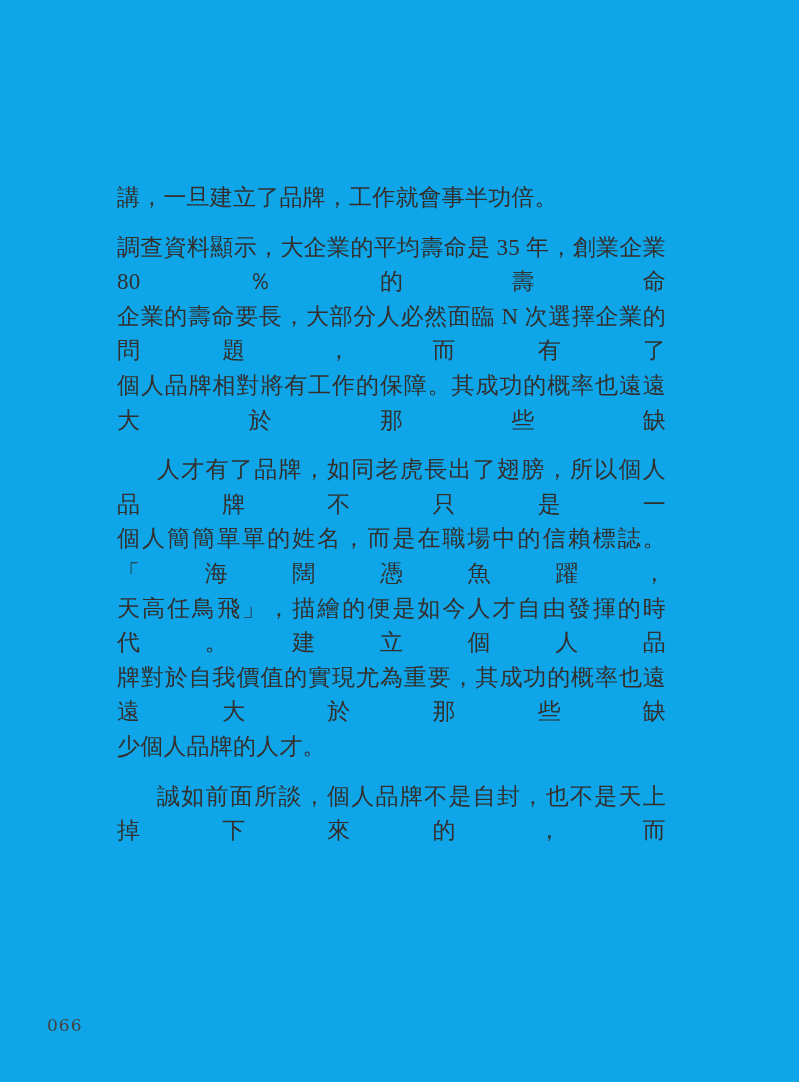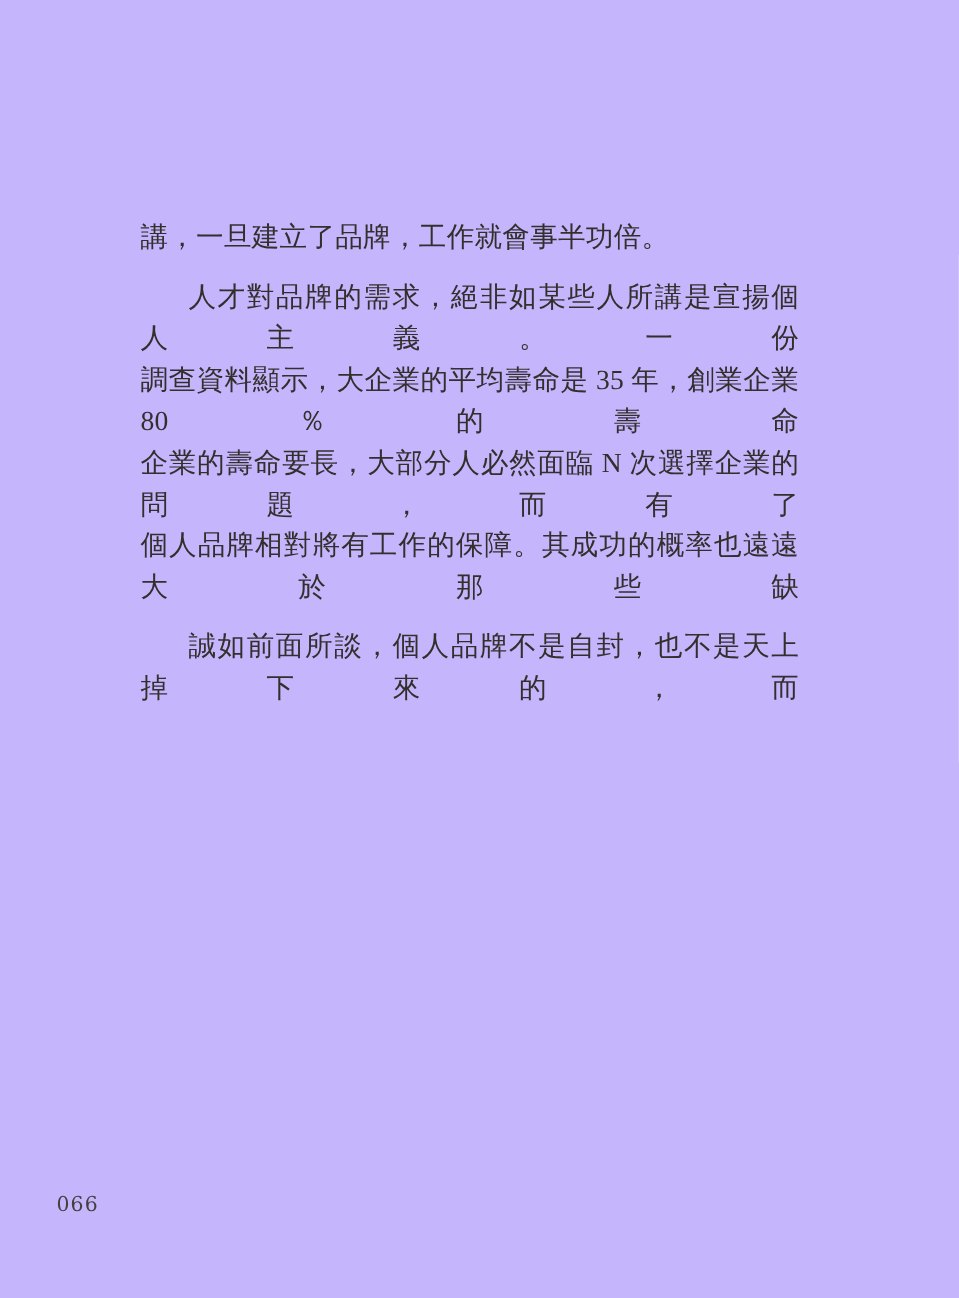--- a/index.html
+++ b/index.html
@@ -10,21 +10,21 @@
     width: 799px;
     height: 1082px;
     background: #ffffff;
     position: relative;
     overflow: hidden;
     font-family: "Liberation Serif", serif;
   }
   .page {
     position: absolute;
     inset: 0;
-    background: #c4b5fd;
+    background: #0ea5e9;
   }
   .text-block {
     position: absolute;
     left: 117px;
     top: 181px;
     width: 549px;
     font-size: 23px;
     line-height: 34.6px;
     color: #332f2c;
     letter-spacing: 0.2px;
@@ -38,40 +38,46 @@
   }
   .line.last {
     text-align-last: left;
   }
   .line.indent {
     text-indent: 40px;
   }
   .folio {
     position: absolute;
     left: 47px;
-    top: 994px;
+    top: 1015px;
     font-size: 17px;
     line-height: 20px;
     color: #45403d;
     font-family: "DejaVu Serif", serif;
     letter-spacing: 1px;
   }
 </style>
 </head>
 <body>
 
 <div class="page">
   <div class="text-block" id="text-block">
       <div class="paragraph">
         <div class="line last">講，一旦建立了品牌，工作就會事半功倍。</div>
       </div>
       <div class="paragraph">
-        <div class="line indent">人才對品牌的需求，絕非如某些人所講是宣揚個人主義。一份</div>
         <div class="line">調查資料顯示，大企業的平均壽命是 35 年，創業企業 80％的壽命</div>
         <div class="line">企業的壽命要長，大部分人必然面臨 N 次選擇企業的問題，而有了</div>
         <div class="line">個人品牌相對將有工作的保障。其成功的概率也遠遠大於那些缺</div>
+      </div>
+      <div class="paragraph">
+        <div class="line indent">人才有了品牌，如同老虎長出了翅膀，所以個人品牌不只是一</div>
+        <div class="line">個人簡簡單單的姓名，而是在職場中的信賴標誌。「海闊憑魚躍，</div>
+        <div class="line">天高任鳥飛」，描繪的便是如今人才自由發揮的時代。建立個人品</div>
+        <div class="line">牌對於自我價值的實現尤為重要，其成功的概率也遠遠大於那些缺</div>
+        <div class="line last">少個人品牌的人才。</div>
       </div>
       <div class="paragraph">
         <div class="line indent">誠如前面所談，個人品牌不是自封，也不是天上掉下來的，而</div>
       </div>
     </div>
   <div class="folio">066</div>
 </div>
 
 </body></html>

